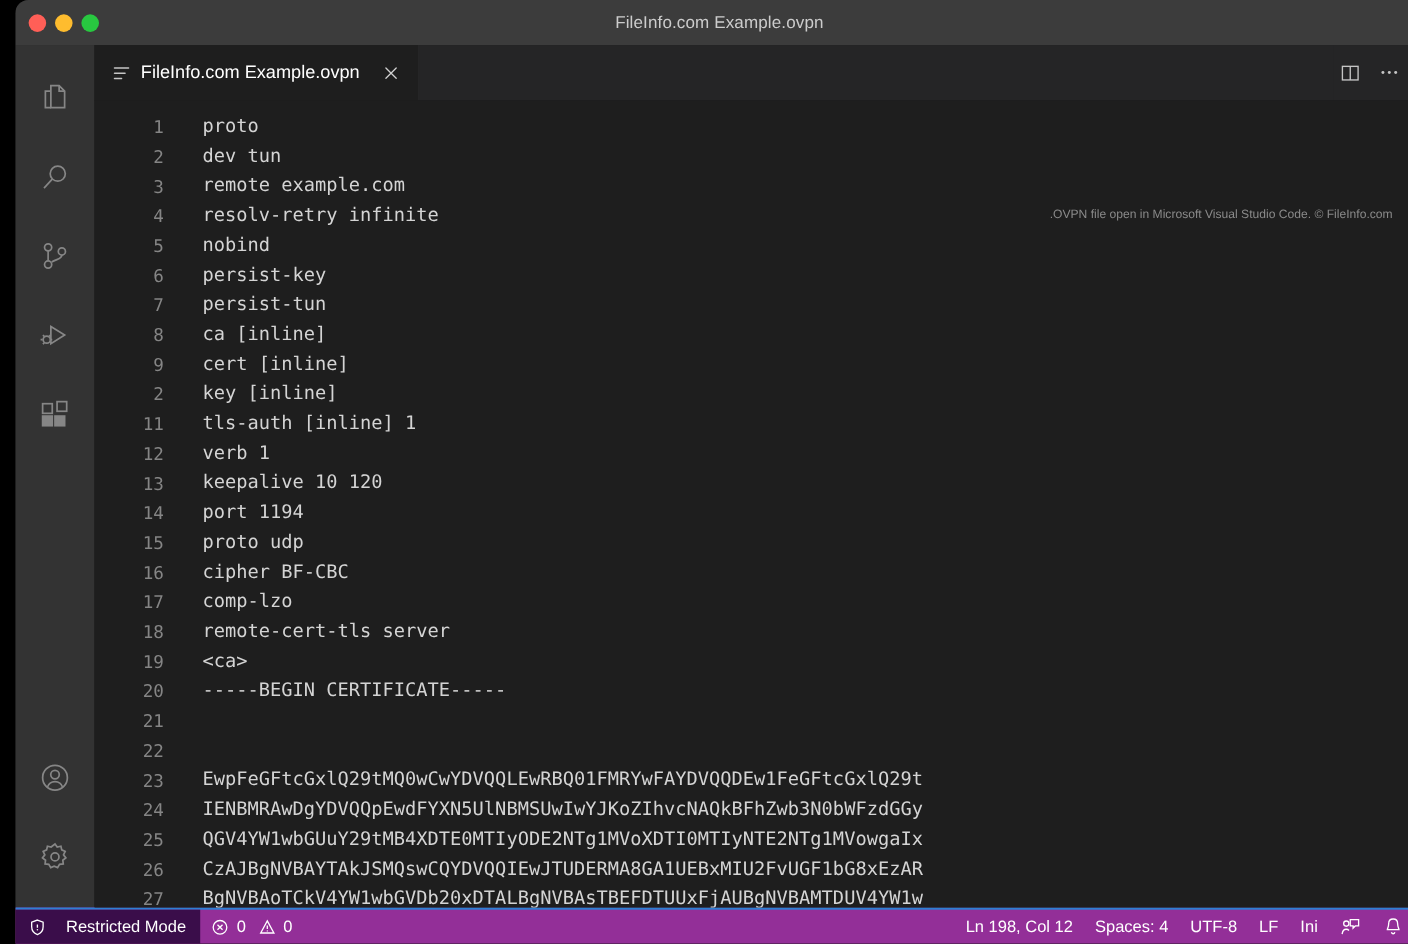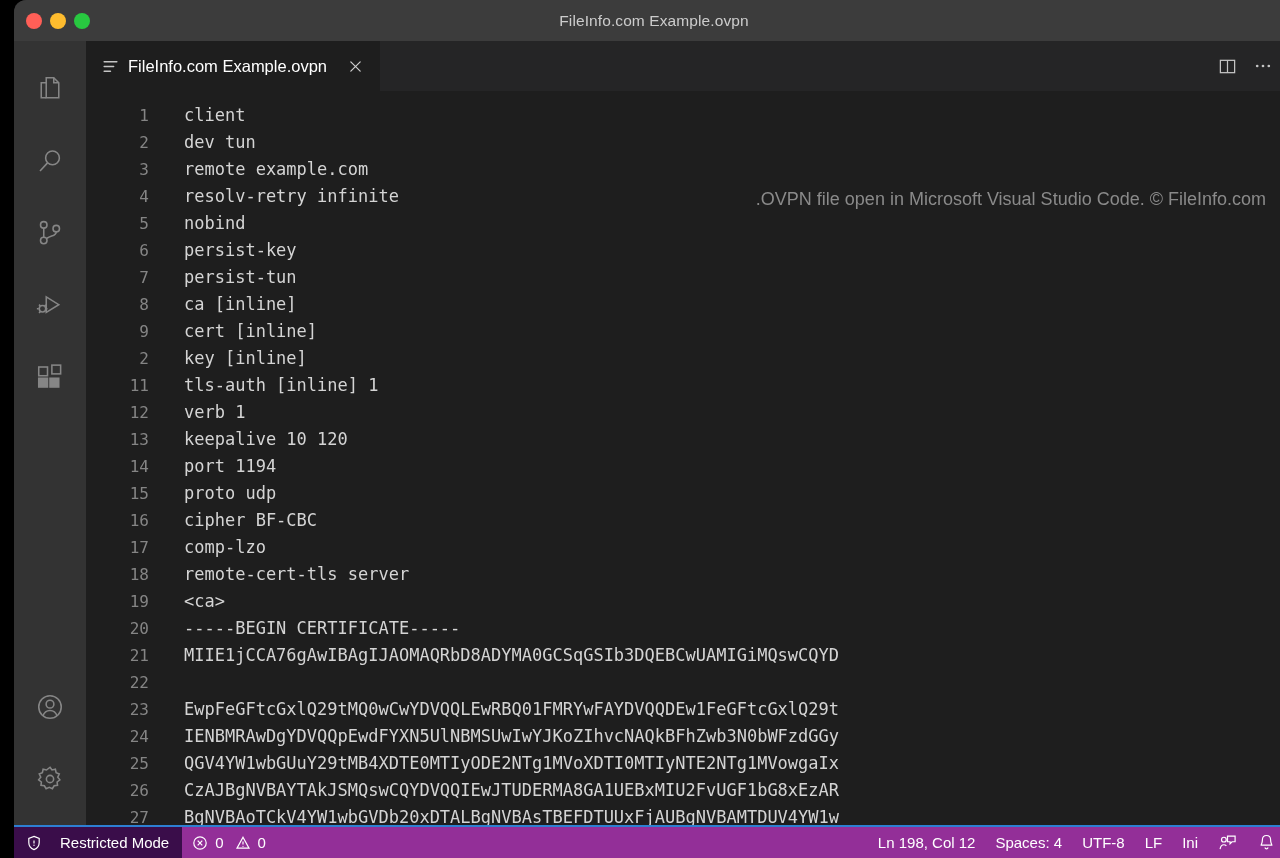--- a/index.html
+++ b/index.html
@@ -133,21 +133,21 @@
   .editor-area {
     flex: 1 1 auto;
     position: relative;
     overflow: hidden;
     background: #1e1e1e;
   }
   .watermark {
     position: absolute;
     top: 98px;
     right: 28px;
-    font-size: 18px;
+    font-size: 11px;
     color: #8a8a8a;
     white-space: nowrap;
     z-index: 3;
   }
   .code {
     position: absolute;
     top: 0; left: 0; right: 0; bottom: 0;
     padding-top: 11px;
     font-family: "DejaVu Sans Mono", monospace;
     font-size: 17px;
@@ -344,41 +344,41 @@
               <circle cx="10" cy="10" r="1.35"></circle>
               <circle cx="15.8" cy="10" r="1.35"></circle>
             </svg>
           </div>
         </div>
       </div>
 
       <div class="editor-area">
         <div class="watermark">.OVPN file open in Microsoft Visual Studio Code. © FileInfo.com</div>
         <div class="code" id="code-lines">
-            <div class="code-line"><span class="ln">1</span><span class="code-text">client</span></div>
+            <div class="code-line"><span class="ln">1</span><span class="code-text">proto</span></div>
             <div class="code-line"><span class="ln">2</span><span class="code-text">dev tun</span></div>
             <div class="code-line"><span class="ln">3</span><span class="code-text">remote example.com</span></div>
             <div class="code-line"><span class="ln">4</span><span class="code-text">resolv-retry infinite</span></div>
             <div class="code-line"><span class="ln">5</span><span class="code-text">nobind</span></div>
             <div class="code-line"><span class="ln">6</span><span class="code-text">persist-key</span></div>
             <div class="code-line"><span class="ln">7</span><span class="code-text">persist-tun</span></div>
             <div class="code-line"><span class="ln">8</span><span class="code-text">ca [inline]</span></div>
             <div class="code-line"><span class="ln">9</span><span class="code-text">cert [inline]</span></div>
             <div class="code-line"><span class="ln">2</span><span class="code-text">key [inline]</span></div>
             <div class="code-line"><span class="ln">11</span><span class="code-text">tls-auth [inline] 1</span></div>
             <div class="code-line"><span class="ln">12</span><span class="code-text">verb 1</span></div>
             <div class="code-line"><span class="ln">13</span><span class="code-text">keepalive 10 120</span></div>
             <div class="code-line"><span class="ln">14</span><span class="code-text">port 1194</span></div>
             <div class="code-line"><span class="ln">15</span><span class="code-text">proto udp</span></div>
             <div class="code-line"><span class="ln">16</span><span class="code-text">cipher BF-CBC</span></div>
             <div class="code-line"><span class="ln">17</span><span class="code-text">comp-lzo</span></div>
             <div class="code-line"><span class="ln">18</span><span class="code-text">remote-cert-tls server</span></div>
             <div class="code-line"><span class="ln">19</span><span class="code-text">&lt;ca&gt;</span></div>
             <div class="code-line"><span class="ln">20</span><span class="code-text">-----BEGIN CERTIFICATE-----</span></div>
-            <div class="code-line"><span class="ln">21</span><span class="code-text">MIIE1jCCA76gAwIBAgIJAOMAQRbD8ADYMA0GCSqGSIb3DQEBCwUAMIGiMQswCQYD</span></div>
+            <div class="code-line"><span class="ln">21</span></div>
             <div class="code-line"><span class="ln">22</span></div>
             <div class="code-line"><span class="ln">23</span><span class="code-text">EwpFeGFtcGxlQ29tMQ0wCwYDVQQLEwRBQ01FMRYwFAYDVQQDEw1FeGFtcGxlQ29t</span></div>
             <div class="code-line"><span class="ln">24</span><span class="code-text">IENBMRAwDgYDVQQpEwdFYXN5UlNBMSUwIwYJKoZIhvcNAQkBFhZwb3N0bWFzdGGy</span></div>
             <div class="code-line"><span class="ln">25</span><span class="code-text">QGV4YW1wbGUuY29tMB4XDTE0MTIyODE2NTg1MVoXDTI0MTIyNTE2NTg1MVowgaIx</span></div>
             <div class="code-line"><span class="ln">26</span><span class="code-text">CzAJBgNVBAYTAkJSMQswCQYDVQQIEwJTUDERMA8GA1UEBxMIU2FvUGF1bG8xEzAR</span></div>
             <div class="code-line"><span class="ln">27</span><span class="code-text">BgNVBAoTCkV4YW1wbGVDb20xDTALBgNVBAsTBEFDTUUxFjAUBgNVBAMTDUV4YW1w</span></div>
           </div>
         <div class="vscroll">
           <div class="vthumb"></div>
           <div class="vcursor-mark"></div>

